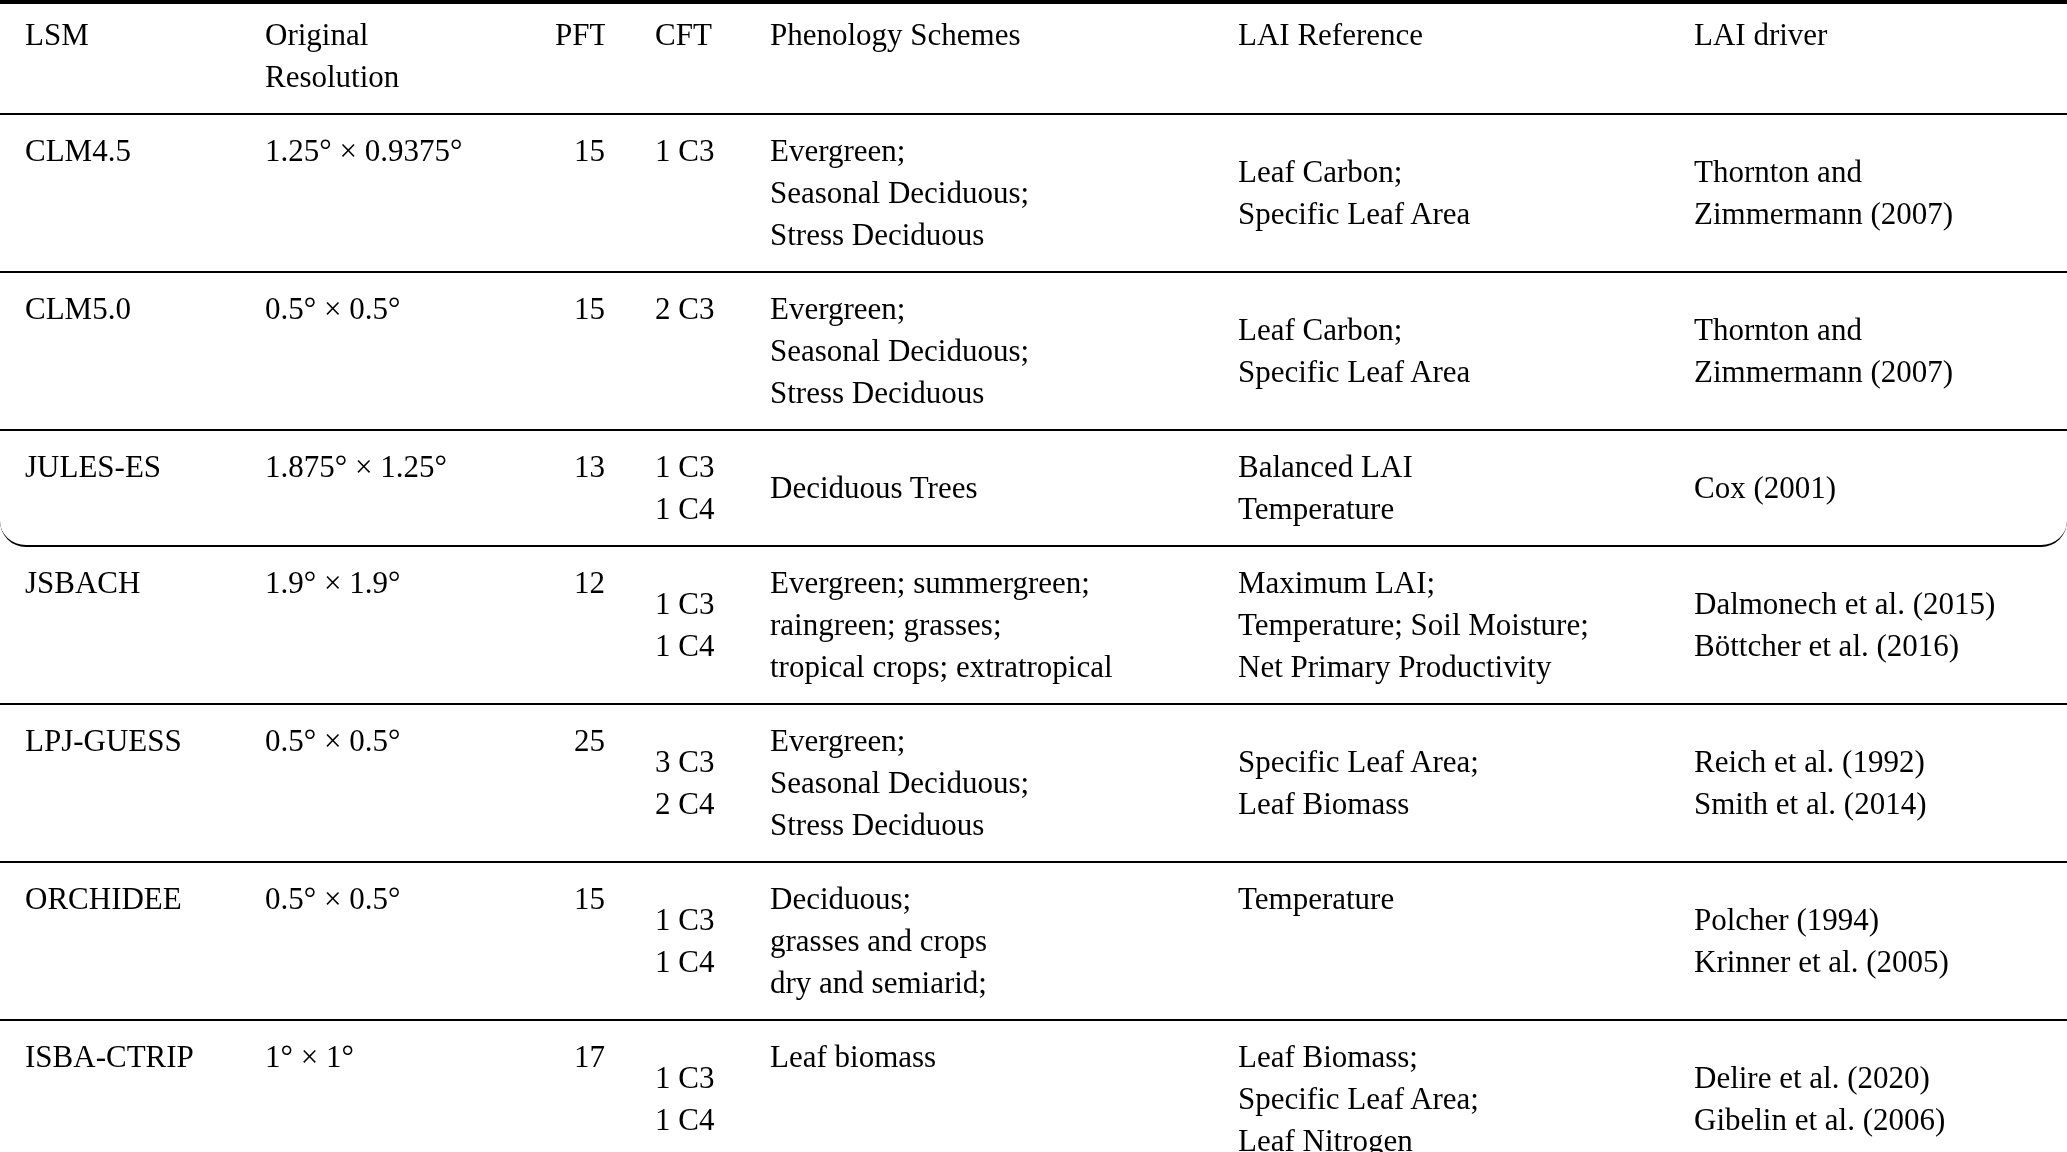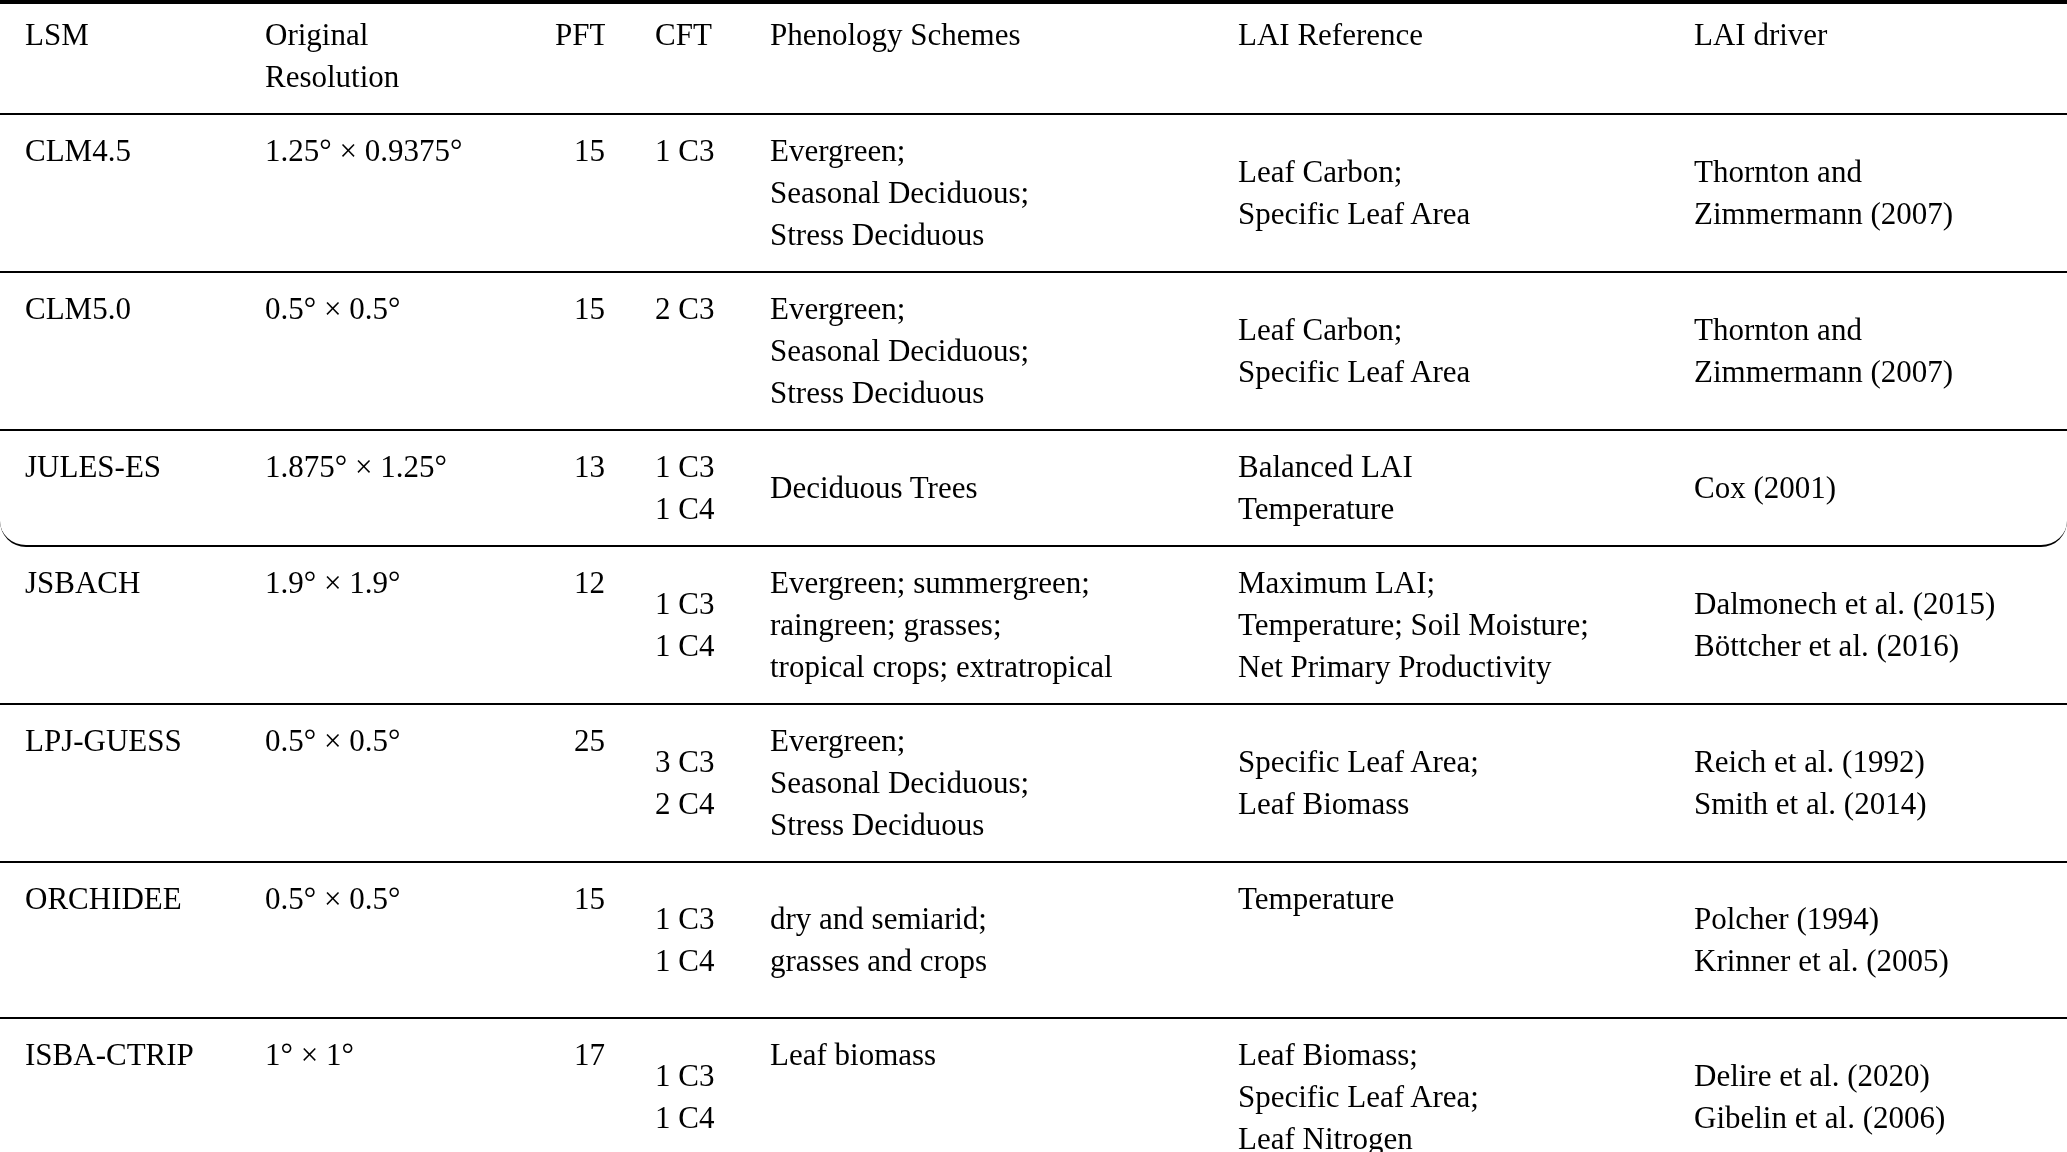--- a/index.html
+++ b/index.html
@@ -231,22 +231,23 @@
           <div class="line">0.5° × 0.5°</div>
         </div>
         <div class="cell col-2 valign-center">
           <div class="line">15</div>
         </div>
         <div class="cell col-3 valign-top">
           <div class="line">1 C3</div>
           <div class="line">1 C4</div>
         </div>
         <div class="cell col-4 valign-top">
+          <div class="line">Deciduous;</div>
+          <div class="line">grasses and crops</div>
           <div class="line">dry and semiarid;</div>
-          <div class="line">grasses and crops</div>
         </div>
         <div class="cell col-5 valign-center">
           <div class="line">Temperature</div>
         </div>
         <div class="cell col-6 valign-top">
           <div class="line">Polcher (1994)</div>
           <div class="line">Krinner et al. (2005)</div>
         </div>
       </div>
       <div class="trow body-row" style="min-height: 156px;">

